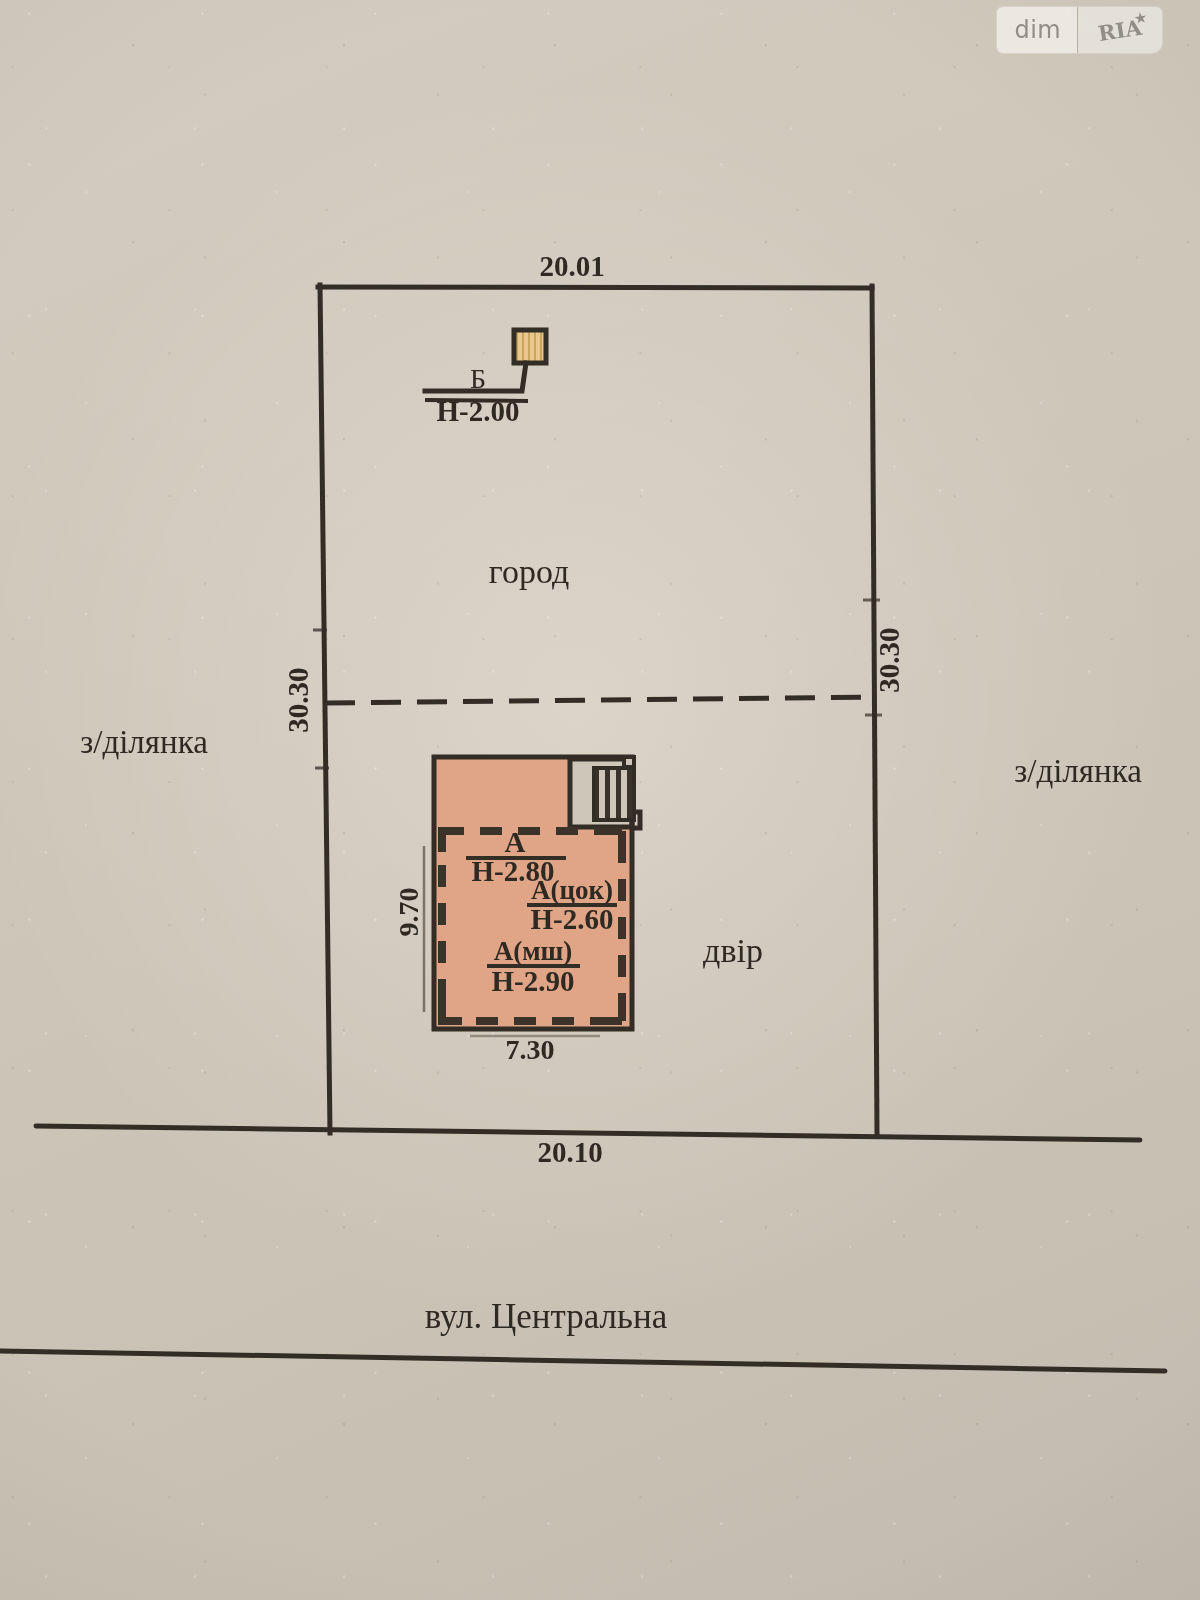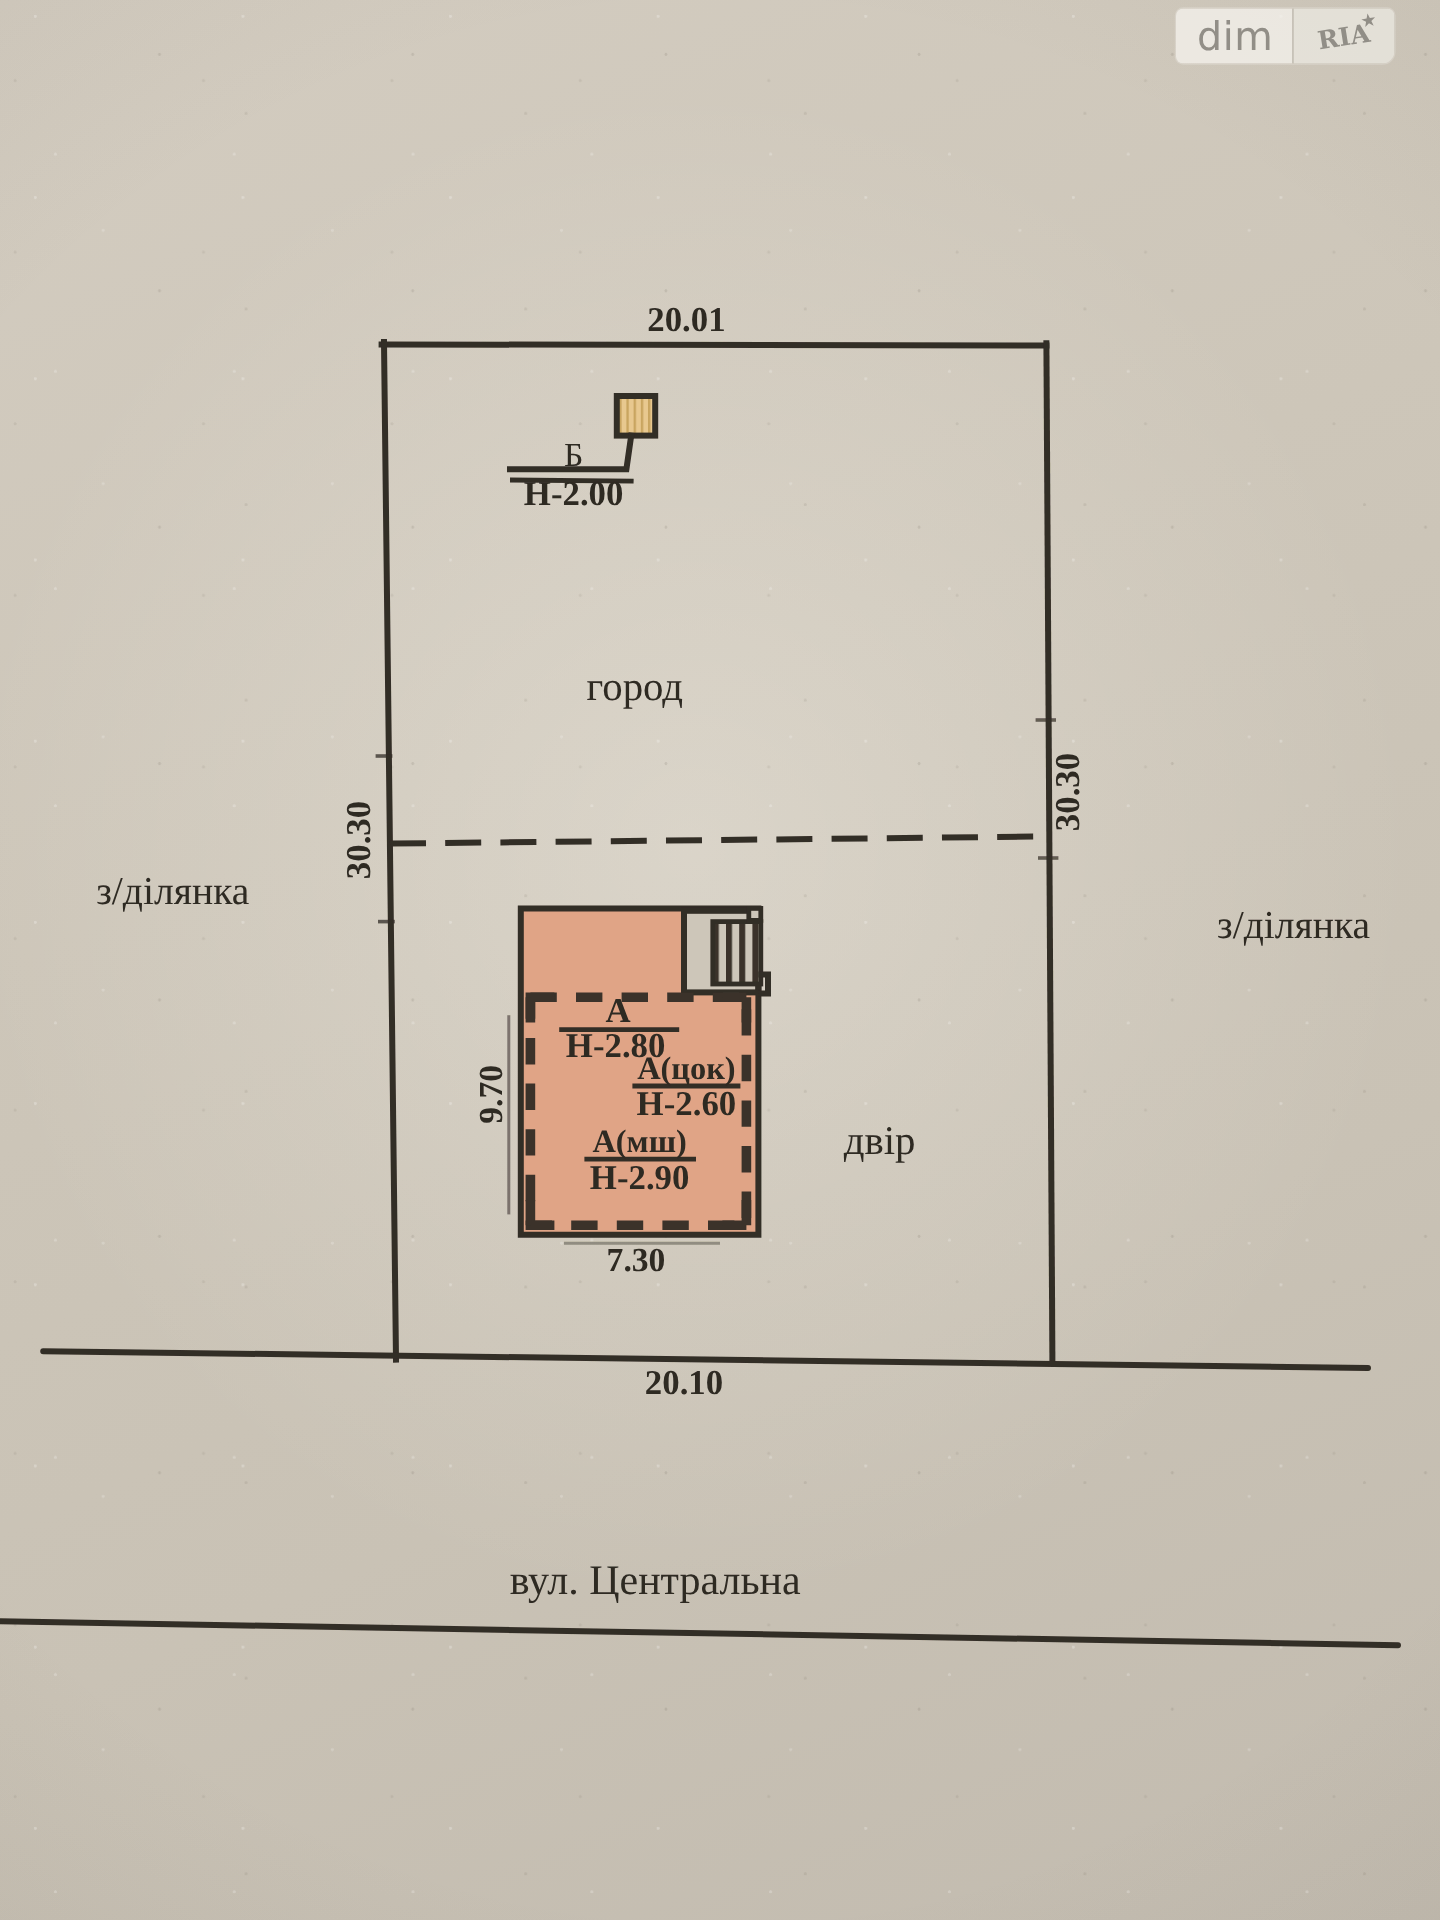--- a/index.html
+++ b/index.html
@@ -58,21 +58,21 @@
     border-radius: 6px 6px 10px 6px;
     overflow: hidden;
     box-shadow: 0 0 0 1px rgba(255,255,255,.22);
     opacity: .92;
   }
   #watermark .wm-left {
     background: rgba(246,244,239,.80);
     display: flex; align-items: center; justify-content: center;
     padding: 0 16px 0 18px;
     font-family: "DejaVu Sans", sans-serif;
-    font-size: 33px;
+    font-size: 24px;
     color: #8d8a83;
     letter-spacing: .4px;
   }
   #watermark .wm-div {
     width: 1px;
     background: rgba(160,156,148,.55);
   }
   #watermark .wm-right {
     background: rgba(240,238,232,.72);
     display: flex; align-items: center; justify-content: center;

